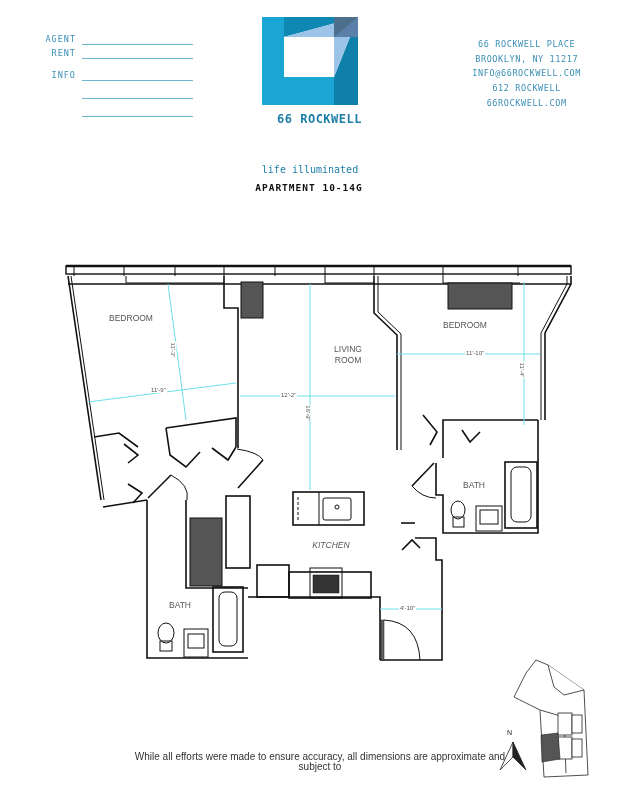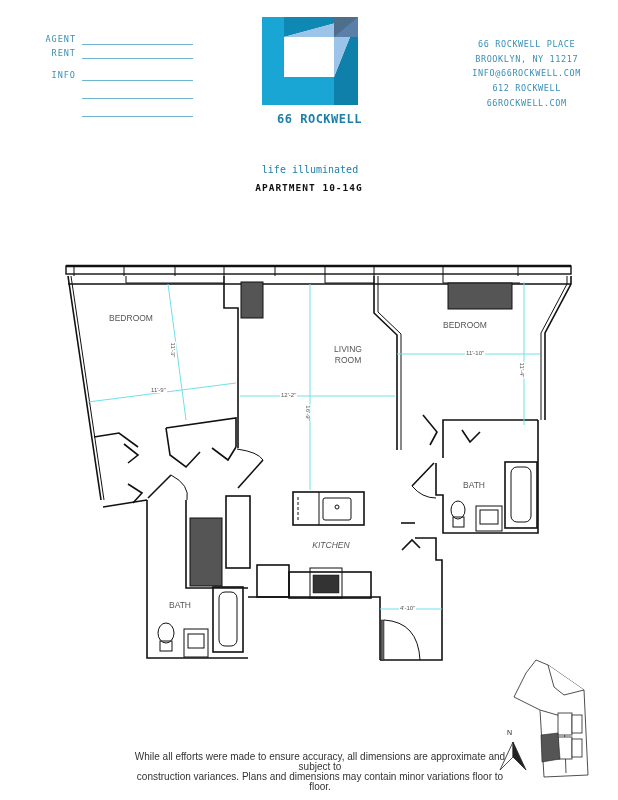--- a/index.html
+++ b/index.html
@@ -197,21 +197,20 @@
 <div class="dim" style="left:150px;top:387px;">11'-9"</div>
 <div class="dim v" style="left:165px;top:347px;">11'-3"</div>
 <div class="dim" style="left:280px;top:392px;">12'-2"</div>
 <div class="dim v" style="left:299px;top:410px;">16'-9"</div>
 <div class="dim" style="left:465px;top:350px;">11'-10"</div>
 <div class="dim v" style="left:514px;top:367px;">11'-4"</div>
 <div class="dim" style="left:399px;top:605px;">4'-10"</div>
 
 <div class="disclaimer">
   <div>While all efforts were made to ensure accuracy, all dimensions are approximate and subject to</div>
-  <div>construction variances. Plans and dimensions may contain minor variations floor to floor.</div>
 </div>
 
 <svg class="keyplan" viewBox="0 0 120 125">
   <g fill="#fff" stroke="#222" stroke-width="0.8">
     <polygon points="40,5 52,10 88,35 92,120 48,122 44,55 18,42 30,18"></polygon>
     <polyline points="44,55 68,62 70,118"></polyline>
     <polyline points="52,10 58,32 68,40 88,35"></polyline>
     <rect x="62" y="58" width="14" height="22"></rect>
     <rect x="62" y="82" width="14" height="22"></rect>
     <rect x="76" y="60" width="10" height="18"></rect>

